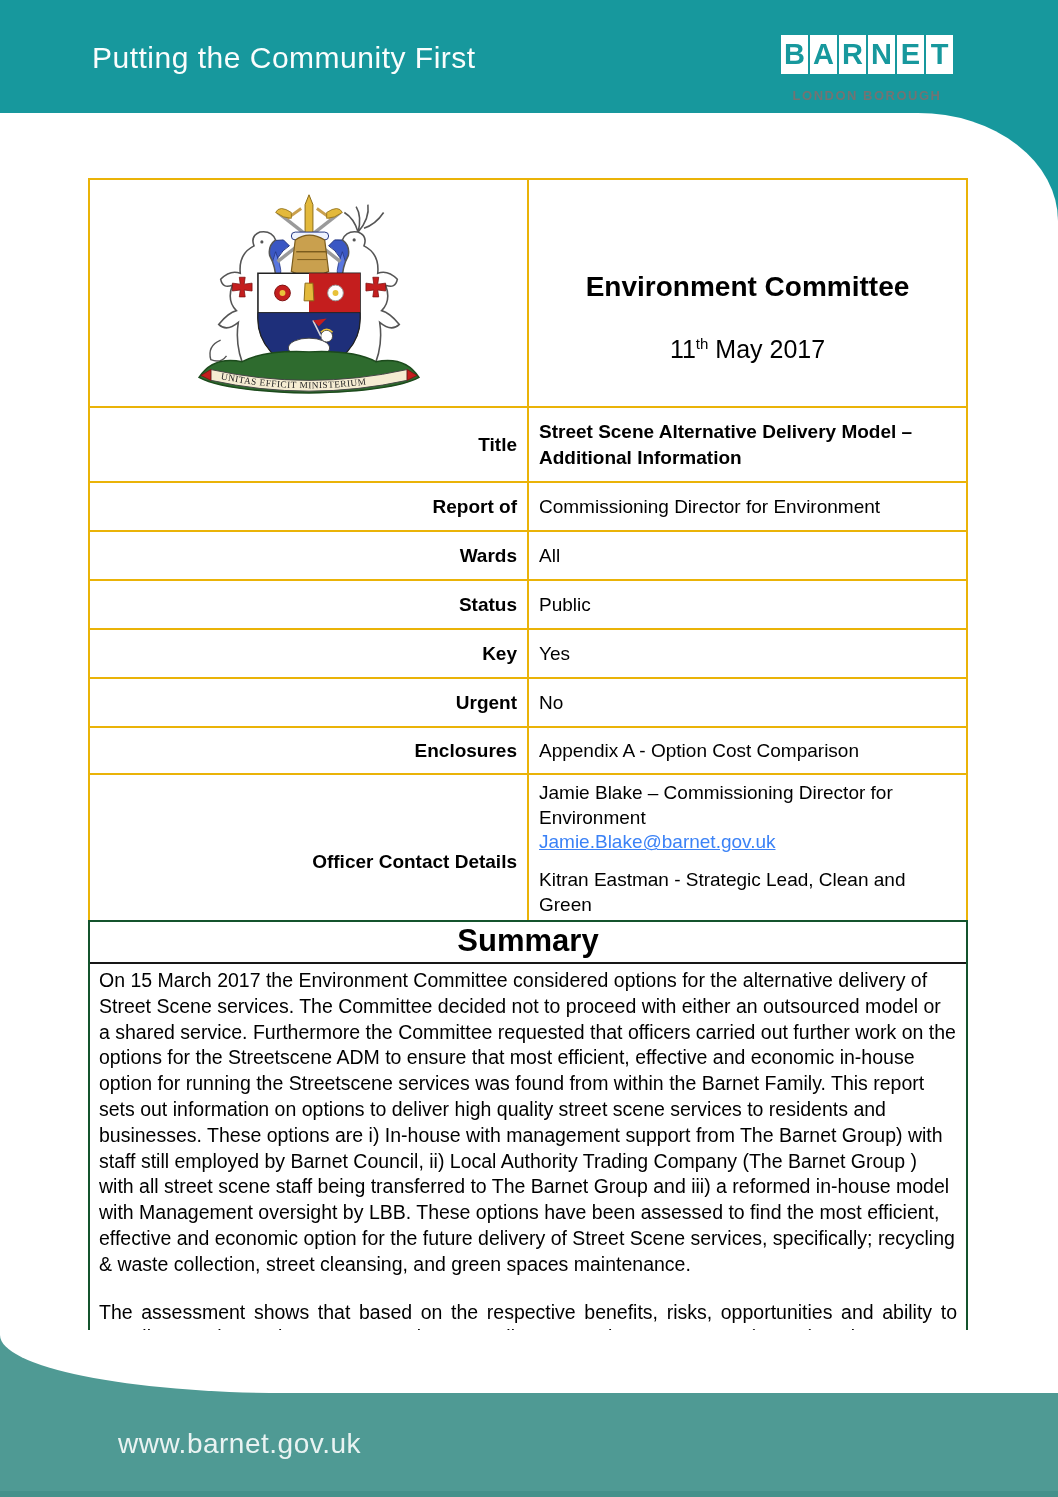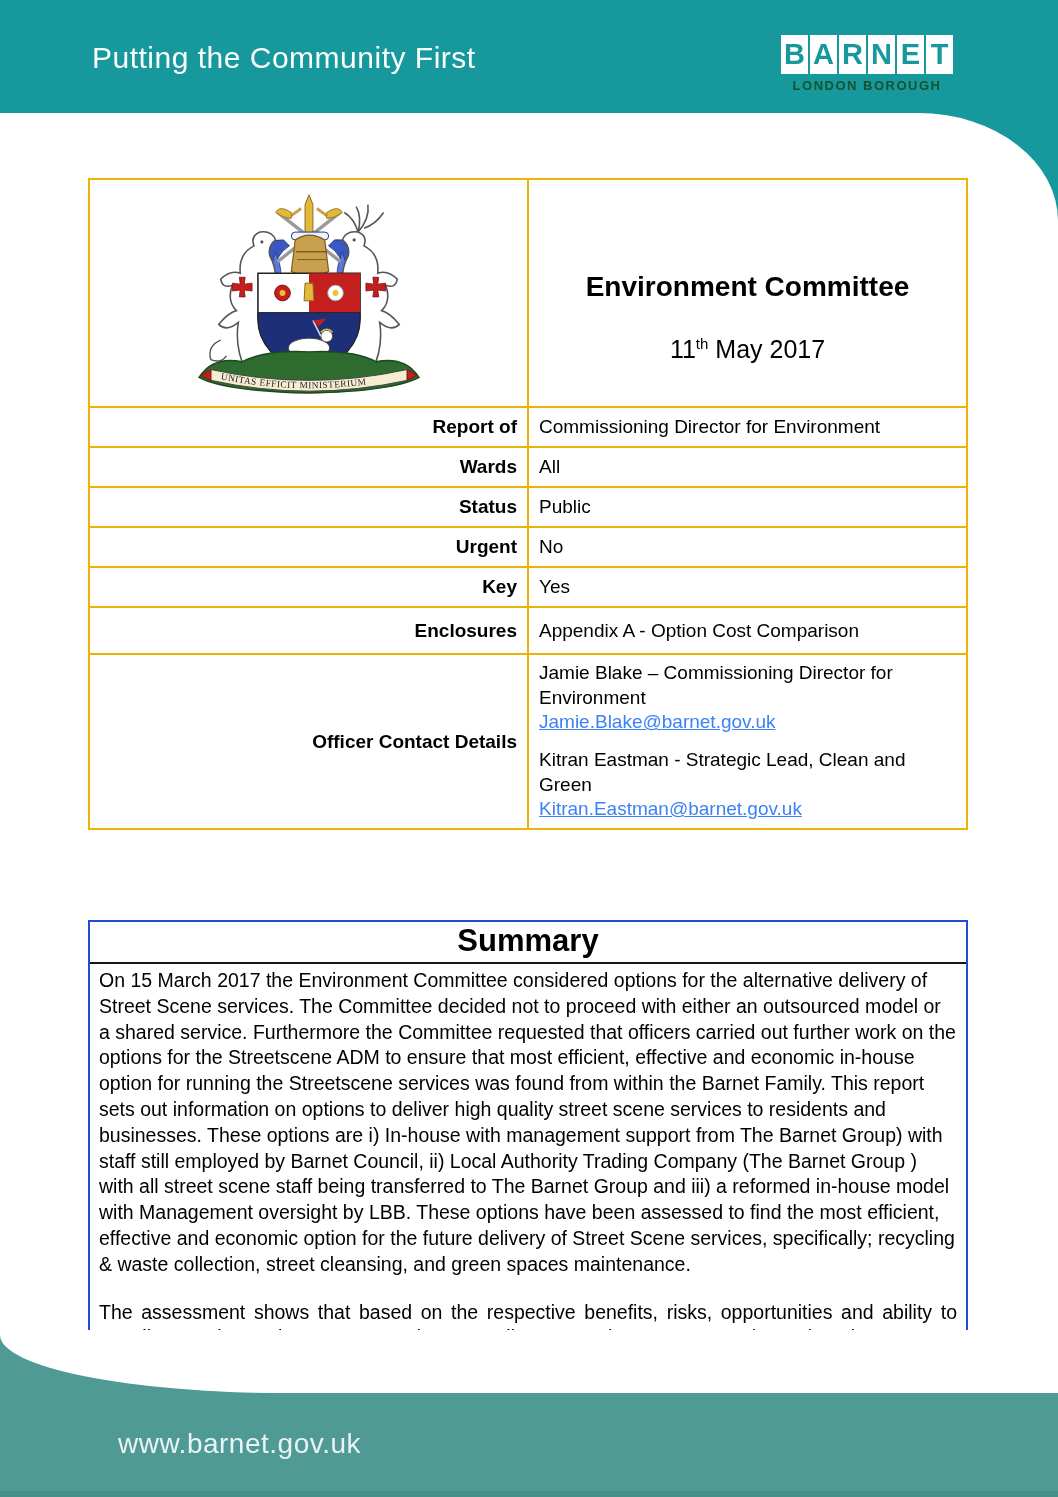--- a/index.html
+++ b/index.html
@@ -23,54 +23,54 @@
     position:absolute; left:92px; top:41px;
     color:#fafdfd; font-size:30px; font-weight:400; letter-spacing:0.5px;
   }
   .logo { position:absolute; left:777px; top:35px; width:180px; text-align:center; }
   .logo-letters { display:flex; gap:2px; justify-content:center; }
   .logo-box {
     width:27px; height:39px; background:#ffffff; color:#17989d;
     font-weight:bold; font-size:29px; display:flex; align-items:center; justify-content:center;
   }
   .logo-sub {
-    margin-top:4px; color:#14532d; font-weight:bold; font-size:13px; letter-spacing:1.5px;
+    margin-top:14px; color:#737373; font-weight:bold; font-size:13px; letter-spacing:1.5px;
   }
 
   
   table.meta {
     position:absolute; left:88px; top:178px; width:880px;
     border-collapse:collapse; table-layout:fixed;
     font-size:19px; color:#000;
   }
   table.meta td { border:2px solid #eab308; vertical-align:middle; }
   table.meta td.lbl {
     width:279px; text-align:right; font-weight:bold; padding:6px 10px 6px 6px;
   }
   table.meta td.val { padding:6px 8px 6px 10px; }
   td.crest-cell { height:228px; text-align:center; vertical-align:middle; }
   td.committee-cell { text-align:center; vertical-align:top; padding-top:50px; }
   .committee-title { font-weight:bold; font-size:28px; }
   .committee-date { font-weight:normal; font-size:25px; margin-top:32px; }
   .committee-date sup { font-size:15px; }
   tr.r-title td.val { font-weight:bold; line-height:1.35; }
   tr.r-title td { height:75px; }
-  tr.r-std td { height:40px; }
+  tr.r-std td { height:49px; }
   tr.r-encl td { height:47px; }
   tr.r-contact td { height:112px; }
   .contact-line { line-height:1.3; }
   .contact-gap { height:13px; }
   a.email {
     color:#3b82f6; text-decoration:underline;
   }
 
   
   .summary-box {
     position:absolute; left:88px; top:920px; width:880px; height:458px;
-    border:2px solid #1d4ed8; background:#fff;
+    border:2px solid #14532d; background:#fff;
   }
   .summary-head {
     text-align:center; font-weight:bold; font-size:31px;
     padding:1px 0 3px 0; border-bottom:2px solid #161616;
   }
   .summary-body {
     padding:4px 9px 0 9px; font-size:19.5px; line-height:25.8px; color:#000;
   }
   .summary-body p.p1 { text-align:left; }
   .summary-body p.p2 { text-align:justify; margin-top:22px; }
@@ -178,39 +178,43 @@
           <text font-size="9.5" fill="#222" font-family="Liberation Serif, serif" letter-spacing="0.5">
             <textPath href="#mottoPath" startOffset="4">UNITAS EFFICIT MINISTERIUM</textPath>
           </text>
         </svg>
       </td>
       <td class="committee-cell">
         <div class="committee-title">Environment Committee</div>
         <div class="committee-date"><span>11</span><sup>th</sup><span> May 2017</span></div>
       </td>
     </tr>
+    <tr class="r-title">
+      <td class="lbl">Title</td>
+      <td class="val">Street Scene Alternative Delivery Model – Additional Information</td>
+    </tr>
     <tr class="r-std">
       <td class="lbl">Report of</td>
       <td class="val">Commissioning Director for Environment</td>
     </tr>
     <tr class="r-std">
       <td class="lbl">Wards</td>
       <td class="val">All</td>
     </tr>
     <tr class="r-std">
       <td class="lbl">Status</td>
       <td class="val">Public</td>
     </tr>
     <tr class="r-std">
+      <td class="lbl">Key</td>
+      <td class="val">Yes</td>
+    </tr>
+    <tr class="r-std">
       <td class="lbl">Urgent</td>
       <td class="val">No</td>
-    </tr>
-    <tr class="r-std">
-      <td class="lbl">Key</td>
-      <td class="val">Yes</td>
     </tr>
     <tr class="r-encl">
       <td class="lbl">Enclosures</td>
       <td class="val">Appendix A -  Option Cost Comparison</td>
     </tr>
     <tr class="r-contact">
       <td class="lbl">Officer Contact Details</td>
       <td class="val">
         <div class="contact-line">Jamie Blake – Commissioning Director for Environment</div>
         <div class="contact-line"><a class="email" href="#">Jamie.Blake@barnet.gov.uk</a></div>

